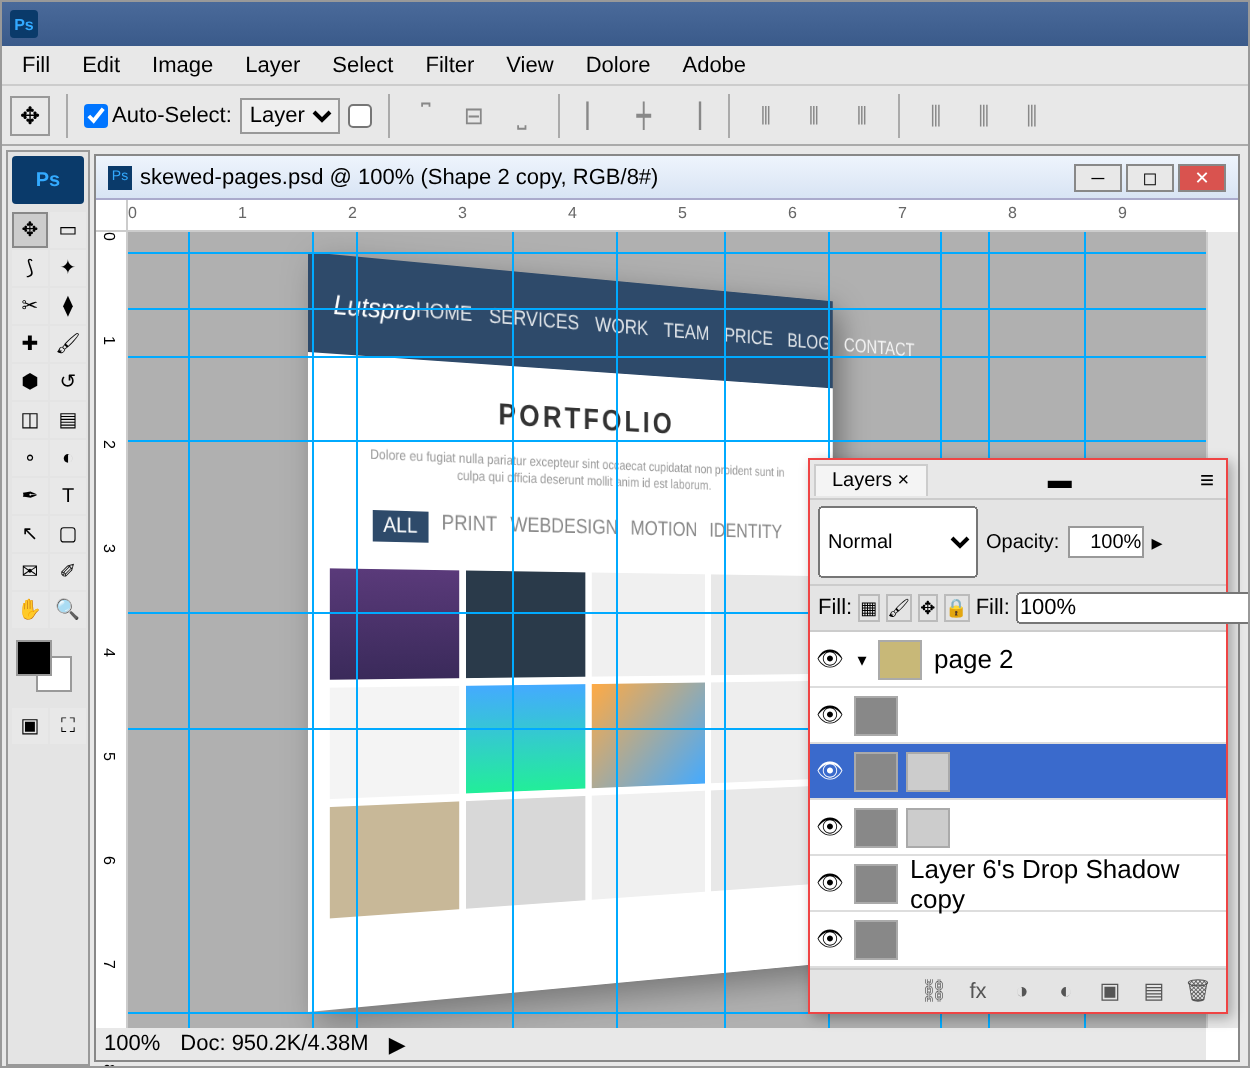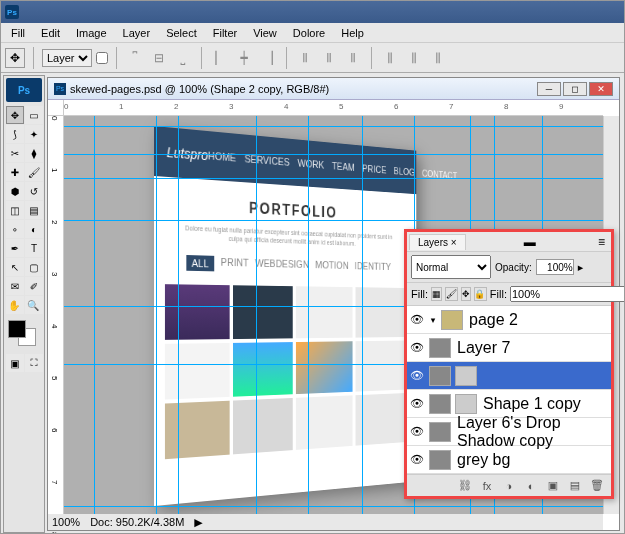--- a/index.html
+++ b/index.html
@@ -55,37 +55,37 @@
 .artboard .gallery div:nth-child(6){background:linear-gradient(#4af,#2e9);}
 .artboard .gallery div:nth-child(7){background:linear-gradient(135deg,#fa4,#4af);}
 .artboard .gallery div:nth-child(8){background:#eee;}
 .artboard .gallery div:nth-child(9){background:#c8b898;}
 .artboard .gallery div:nth-child(10){background:#d8d8d8;}
 .artboard .gallery div:nth-child(11){background:#f0f0f0;}
 .artboard .gallery div:nth-child(12){background:#e8e8e8;}
 .guide-h { position: absolute; left: 0; right: 0; height: 1px; background: #0af; }
 .guide-v { position: absolute; top: 0; bottom: 0; width: 1px; background: #0af; }
 .scrollbar-v { position: absolute; top: 16px; right: 0; width: 16px; bottom: 16px; background: #e8e8e8; border-left: 1px solid #ccc; }
-.layers-panel { position: absolute; right: 10px; top: 156px; width: 210px; background: #e4e4e4; border: 3px solid #ef4444; box-shadow: 2px 2px 6px rgba(0,0,0,0.3); z-index: 50; }
+.layers-panel { position: absolute; right: 10px; top: 156px; width: 210px; background: #e4e4e4; border: 1px solid #ef4444; box-shadow: 2px 2px 6px rgba(0,0,0,0.3); z-index: 50; }
 .layers-panel .ptitle { height: 20px; display: flex; align-items: center; border-bottom: 1px solid #ccc; background: #e8e8e8; padding: 0 2px; }
 .layers-panel .ptitle .tab { background: #f4f4f4; border: 1px solid #ccc; border-bottom: none; padding: 2px 8px; font-size: 10px; }
 .layers-panel .ptitle .menu { margin-left: auto; padding: 0 4px; font-size: 12px; cursor: pointer; }
 .layers-panel .row1 { display: flex; align-items: center; padding: 3px 4px; gap: 4px; border-bottom: 1px solid #ccc; }
-.layers-panel .row1 select { flex: 0 0 80px; height: 24px; font-size: 10px; }
+.layers-panel .row1 select { flex: 0 0 80px; height: 36px; font-size: 10px; }
 .layers-panel .row1 .lbl { font-size: 10px; }
 .layers-panel .row1 input { width: 38px; height: 16px; font-size: 10px; border: 1px solid #999; text-align: right; }
 .layers-panel .row2 { display: flex; align-items: center; padding: 3px 4px; gap: 3px; border-bottom: 1px solid #ccc; font-size: 10px; }
 .layers-panel .row2 .lockicon { width: 14px; height: 14px; border: 1px solid #bbb; display: flex; align-items: center; justify-content: center; font-size: 9px; }
 .layers-panel .list { max-height: 180px; overflow-y: auto; background: #fff; }
 .layers-panel .layer { display: flex; align-items: center; height: 28px; border-bottom: 1px solid #ddd; }
 .layers-panel .layer.sel { background: #3a6acc; color: #fff; }
 .layers-panel .layer .eye { width: 20px; text-align: center; cursor: pointer; font-size: 11px; }
 .layers-panel .layer .thumb { width: 22px; height: 20px; background: #888; border: 1px solid #aaa; margin: 0 2px; }
 .layers-panel .layer .thumb2 { width: 22px; height: 20px; background: #ccc; border: 1px solid #aaa; margin: 0 2px; }
-.layers-panel .layer .name { flex: 1; padding-left: 4px; font-size: 16px; }
+.layers-panel .layer .name { flex: 1; padding-left: 4px; font-size: 13px; }
 .layers-panel .layer .arrow { width: 12px; text-align: center; font-size: 9px; }
 .layers-panel .footer { height: 22px; background: #e4e4e4; border-top: 1px solid #ccc; display: flex; align-items: center; justify-content: flex-end; gap: 6px; padding: 0 6px; }
 .layers-panel .footer span { width: 16px; text-align: center; font-size: 11px; color: #555; cursor: pointer; }
 .statusbar { position: absolute; bottom: 0; left: 0; right: 16px; height: 16px; background: #e8e8e8; display: flex; align-items: center; font-size: 10px; padding: 0 4px; gap: 10px; }
 .ruler-h span { position: absolute; top: 2px; font-size: 8px; }
 .ruler-v span { position: absolute; left: 2px; font-size: 8px; writing-mode: vertical-rl; }
 </style>
 </head>
 <body>
 
@@ -95,26 +95,30 @@
 
 <div class="menubar">
   <span>Fill</span>
   <span>Edit</span>
   <span>Image</span>
   <span>Layer</span>
   <span>Select</span>
   <span>Filter</span>
   <span>View</span>
   <span>Dolore</span>
-  <span>Help</span>
+  <span>Adobe</span>
 </div>
 
 <div class="optionsbar">
   <div class="moveicon">✥</div>
   <div class="sep"></div>
+  <div class="chk">
+    <input type="checkbox" checked="" style="">
+    <span>Auto-Select:</span>
+  </div>
   <select><option>Layer</option></select>
   <div class="chk">
     <input type="checkbox" style="">
   </div>
   <div class="sep"></div>
   <div class="iconbtn">⎴</div>
   <div class="iconbtn">⊟</div>
   <div class="iconbtn">⎵</div>
   <div class="sep"></div>
   <div class="iconbtn">▏</div>
@@ -292,42 +296,39 @@
     <div class="list" id="layerlist">
         <div class="layer">
           <div class="eye">👁</div>
           <div class="arrow">▾</div>
           <div class="thumb2" style="background: rgb(200, 184, 120);"></div>
           <div class="name">page 2</div>
         </div>
         <div class="layer">
           <div class="eye">👁</div>
           <div class="thumb"></div>
-          <div class="name">Layer 7</div>
         </div>
         <div class="layer sel">
           <div class="eye">👁</div>
           <div class="thumb"></div>
           <div class="thumb2"></div>
         </div>
         <div class="layer">
           <div class="eye">👁</div>
           <div class="thumb"></div>
           <div class="thumb2"></div>
-          <div class="name">Shape 1 copy</div>
         </div>
         <div class="layer">
           <div class="eye">👁</div>
           <div class="thumb"></div>
           <div class="name">Layer 6's Drop Shadow copy</div>
         </div>
         <div class="layer">
           <div class="eye">👁</div>
           <div class="thumb"></div>
-          <div class="name">grey bg</div>
         </div>
       </div>
     <div class="footer">
       <span>⛓</span>
       <span>fx</span>
       <span>◑</span>
       <span>◐</span>
       <span>▣</span>
       <span>▤</span>
       <span>🗑</span>

